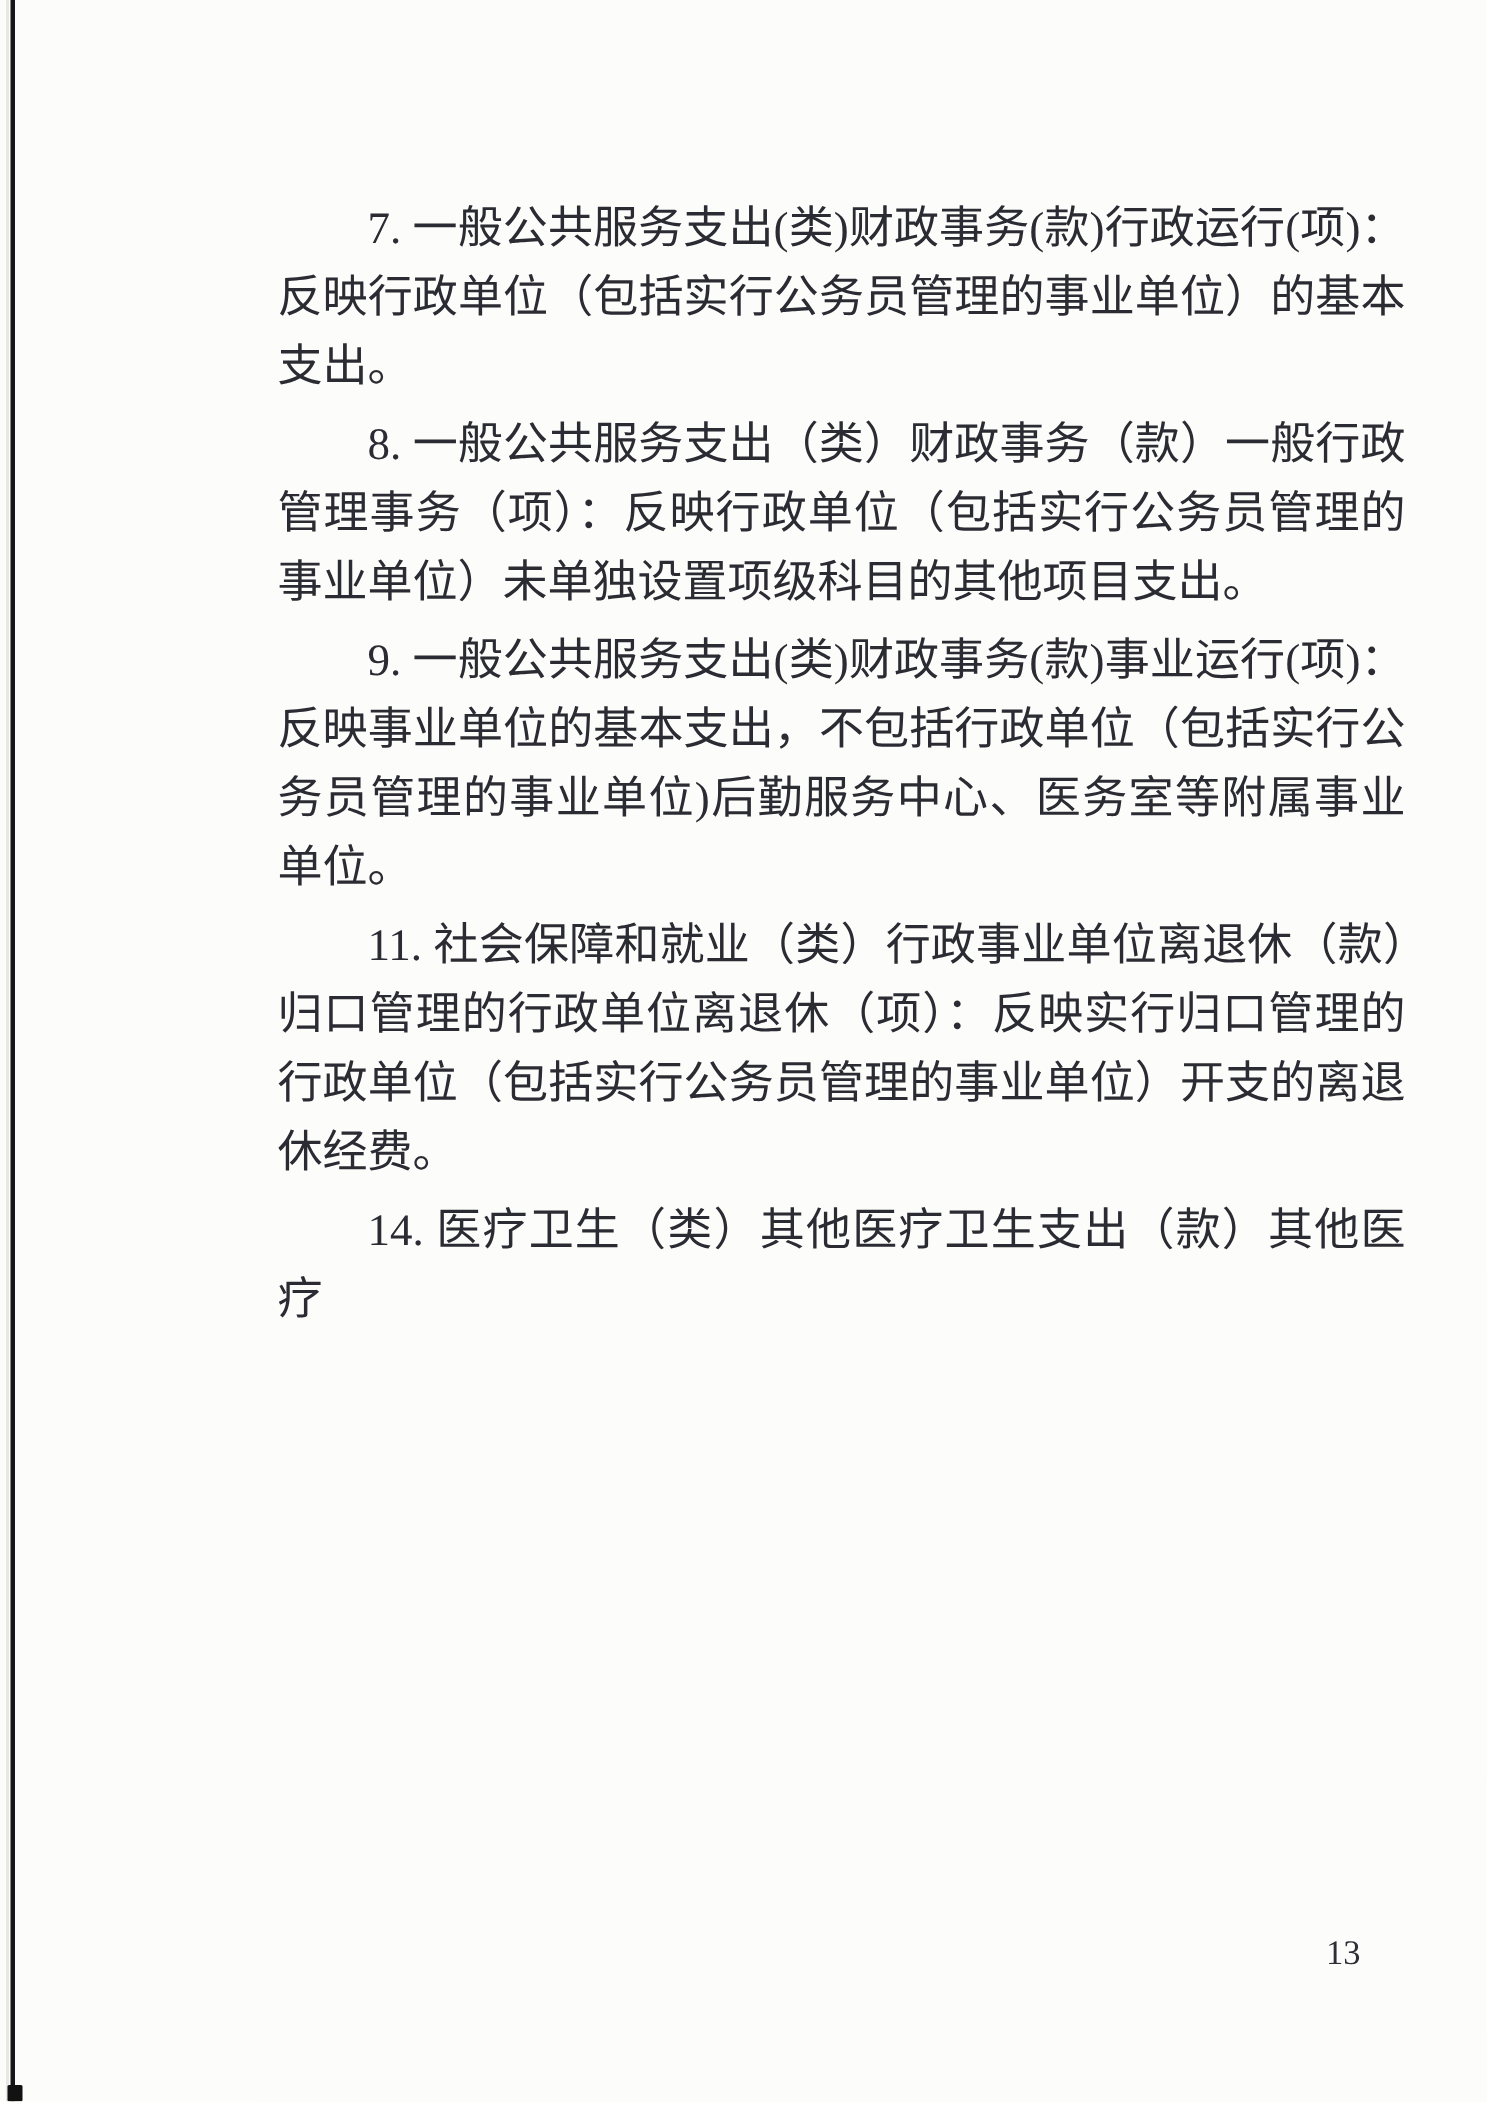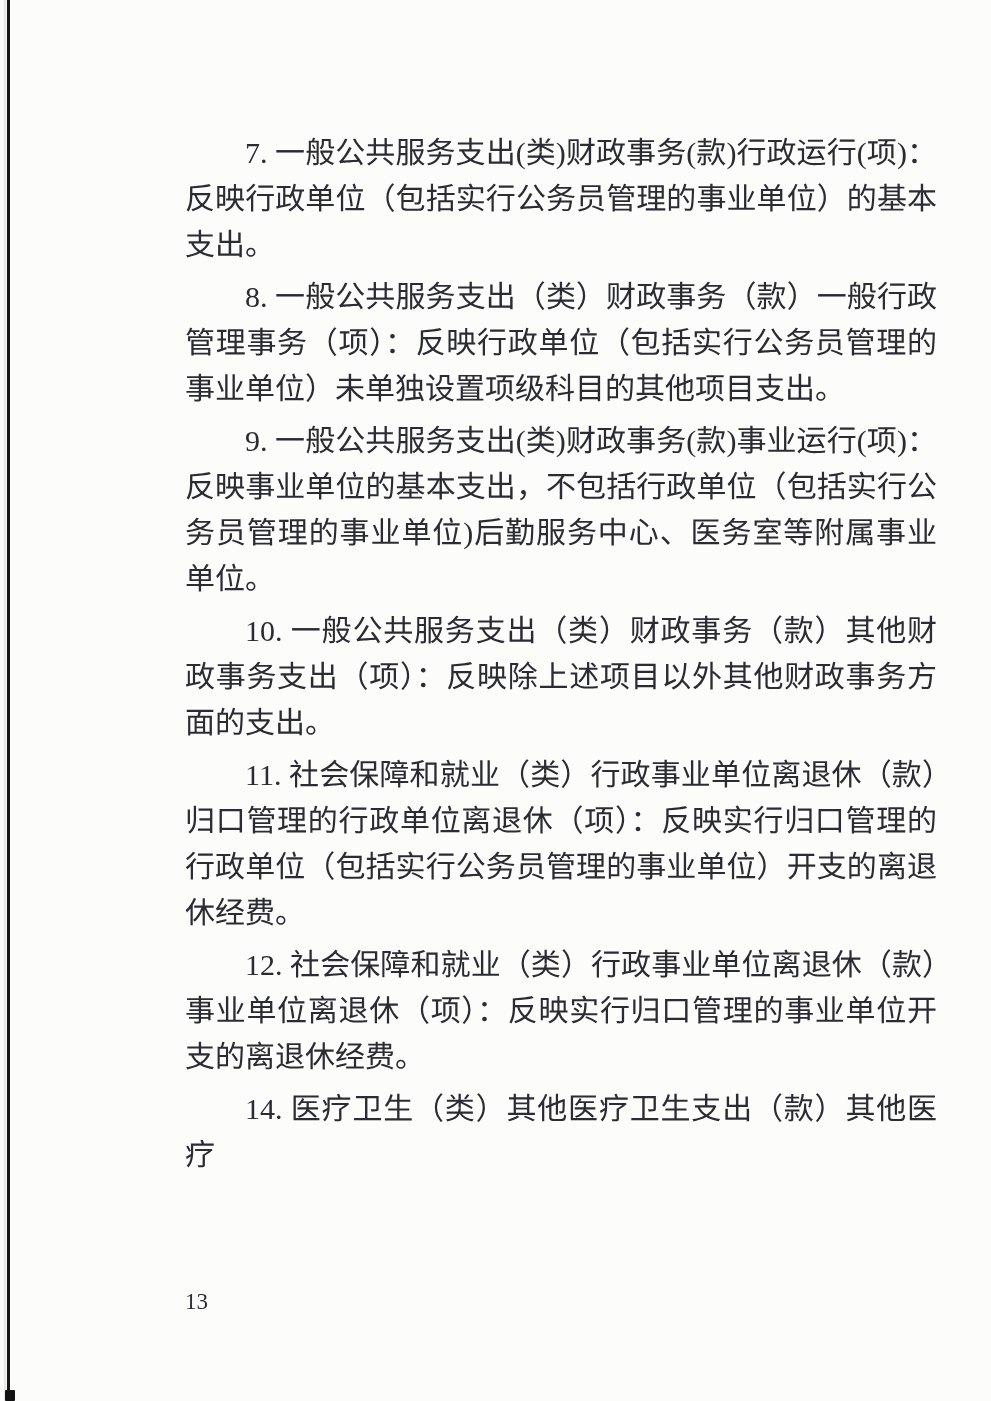--- a/index.html
+++ b/index.html
@@ -43,37 +43,35 @@
     font-size: 30px;
     line-height: 46px;
     text-align: justify;
     text-indent: 2em;
     word-break: break-all;
   }
   .page-number {
     position: absolute;
     left: 185px; top: 1289px;
     width: 722px;
-    text-align: left;
+    text-align: right;
     font-size: 23px;
     color: #2e2e36;
   }
 </style>
 </head>
 <body>
 
 <div class="page">
   <div class="scan-line-left-soft"></div>
   <div class="scan-line-left"></div>
   <div class="scan-mark-bottom"></div>
 
   <div class="content">
     <p class="para">7. 一般公共服务支出(类)财政事务(款)行政运行(项)：反映行政单位（包括实行公务员管理的事业单位）的基本支出。</p>
     <p class="para">8. 一般公共服务支出（类）财政事务（款）一般行政管理事务（项）：反映行政单位（包括实行公务员管理的事业单位）未单独设置项级科目的其他项目支出。</p>
     <p class="para">9. 一般公共服务支出(类)财政事务(款)事业运行(项)：反映事业单位的基本支出，不包括行政单位（包括实行公务员管理的事业单位)后勤服务中心、医务室等附属事业单位。</p>
-    <p class="para">10. 一般公共服务支出（类）财政事务（款）其他财政事务支出（项）：反映除上述项目以外其他财政事务方面的支出。</p>
     <p class="para">11. 社会保障和就业（类）行政事业单位离退休（款）归口管理的行政单位离退休（项）：反映实行归口管理的行政单位（包括实行公务员管理的事业单位）开支的离退休经费。</p>
-    <p class="para">12. 社会保障和就业（类）行政事业单位离退休（款）事业单位离退休（项）：反映实行归口管理的事业单位开支的离退休经费。</p>
     <p class="para">14. 医疗卫生（类）其他医疗卫生支出（款）其他医疗</p>
   </div>
 
   <div class="page-number">13</div>
 </div>
 
 </body></html>

